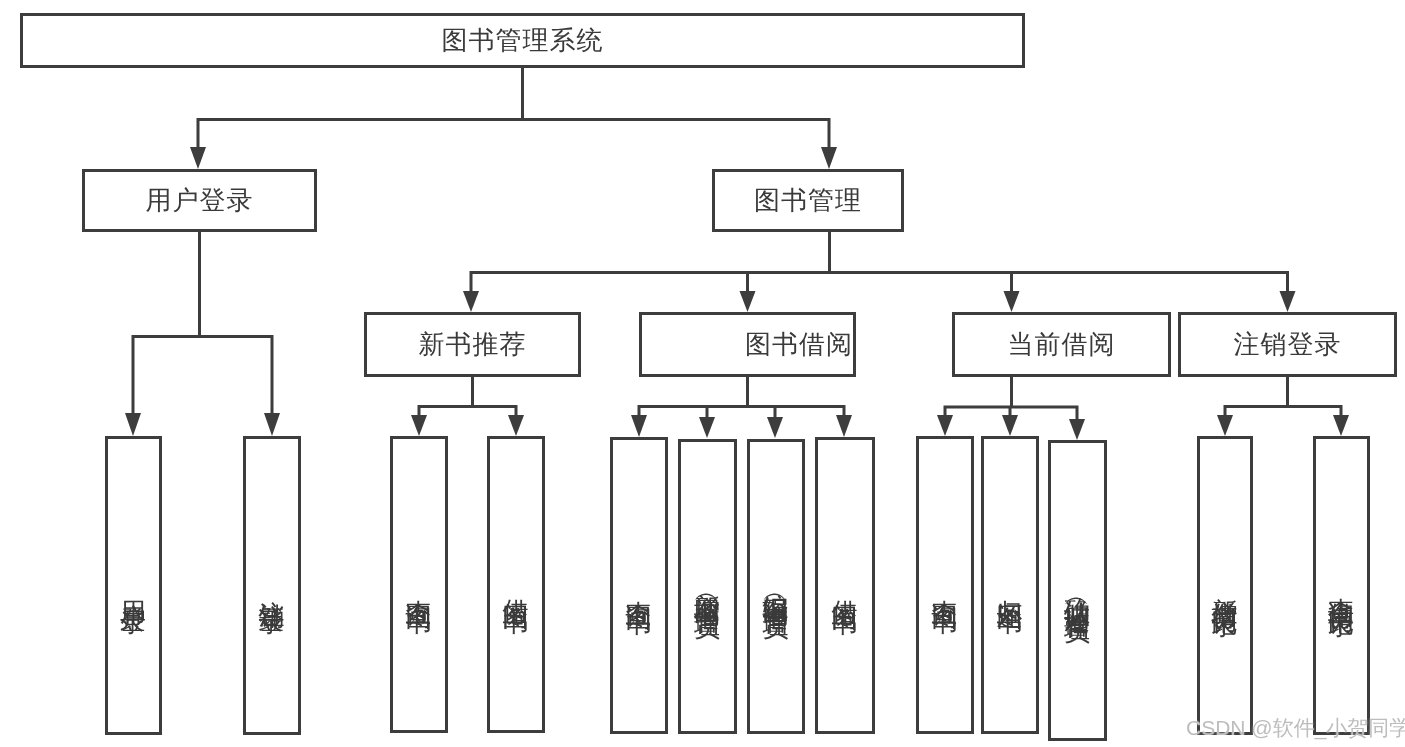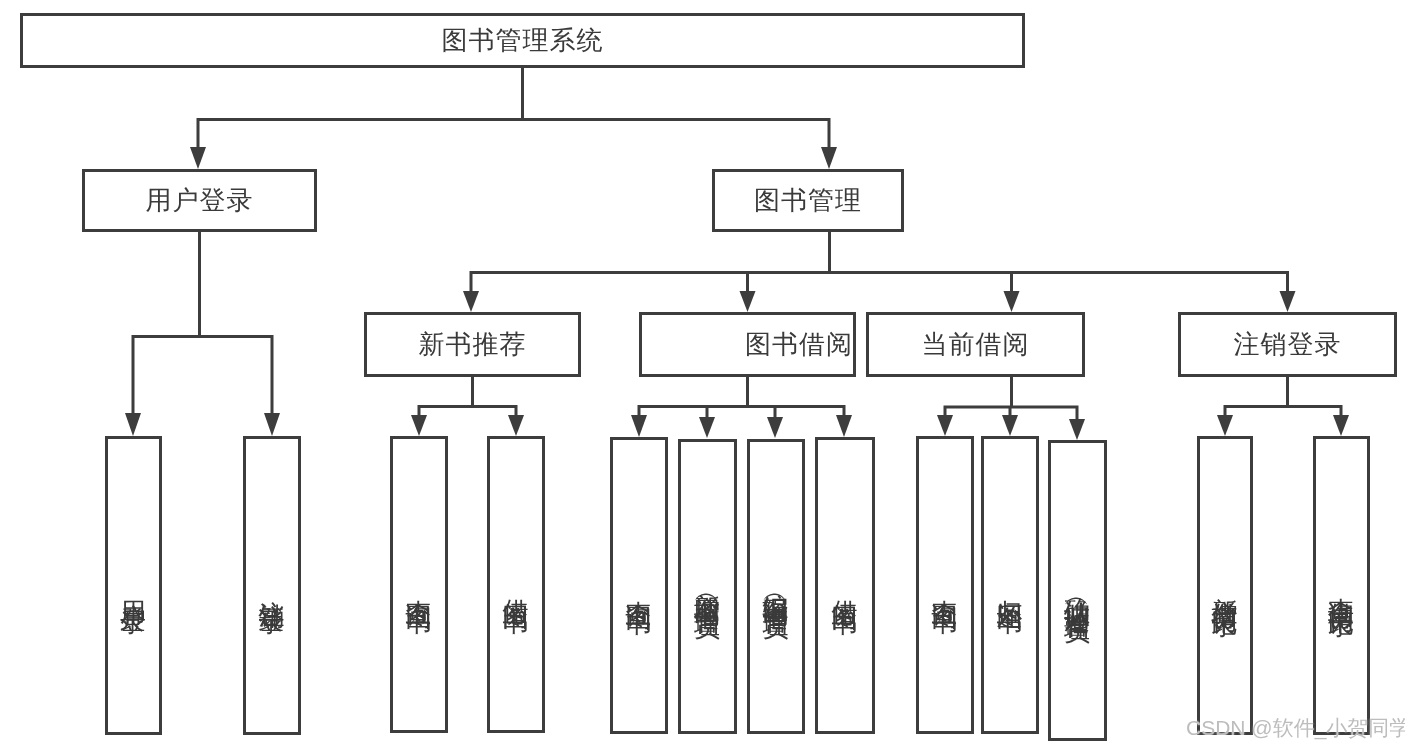--- a/index.html
+++ b/index.html
@@ -117,21 +117,21 @@
   <div class="node" style="left:712px; top:169px; width:192px; height:63px;">
     <span class="hlabel">图书管理</span>
   </div>
 
   <div class="node" style="left:364px; top:312px; width:217px; height:65px;">
     <span class="hlabel">新书推荐</span>
   </div>
   <div class="node" style="left:639px; top:312px; width:217px; height:65px;justify-content:flex-end;">
     <span class="hlabel">图书借阅</span>
   </div>
-  <div class="node" style="left:866px; top:312px; width:219px; height:65px;">
+  <div class="node" style="left:952px; top:312px; width:219px; height:65px;">
     <span class="hlabel">当前借阅</span>
   </div>
   <div class="node" style="left:1178px; top:312px; width:219px; height:65px;">
     <span class="hlabel">注销登录</span>
   </div>
 
   <div class="node" style="left:105px; top:436px; width:57px; height:299px;">
     <span class="vlabel">用户登录</span>
   </div>
   <div class="node" style="left:243px; top:436px; width:58px; height:299px;">

